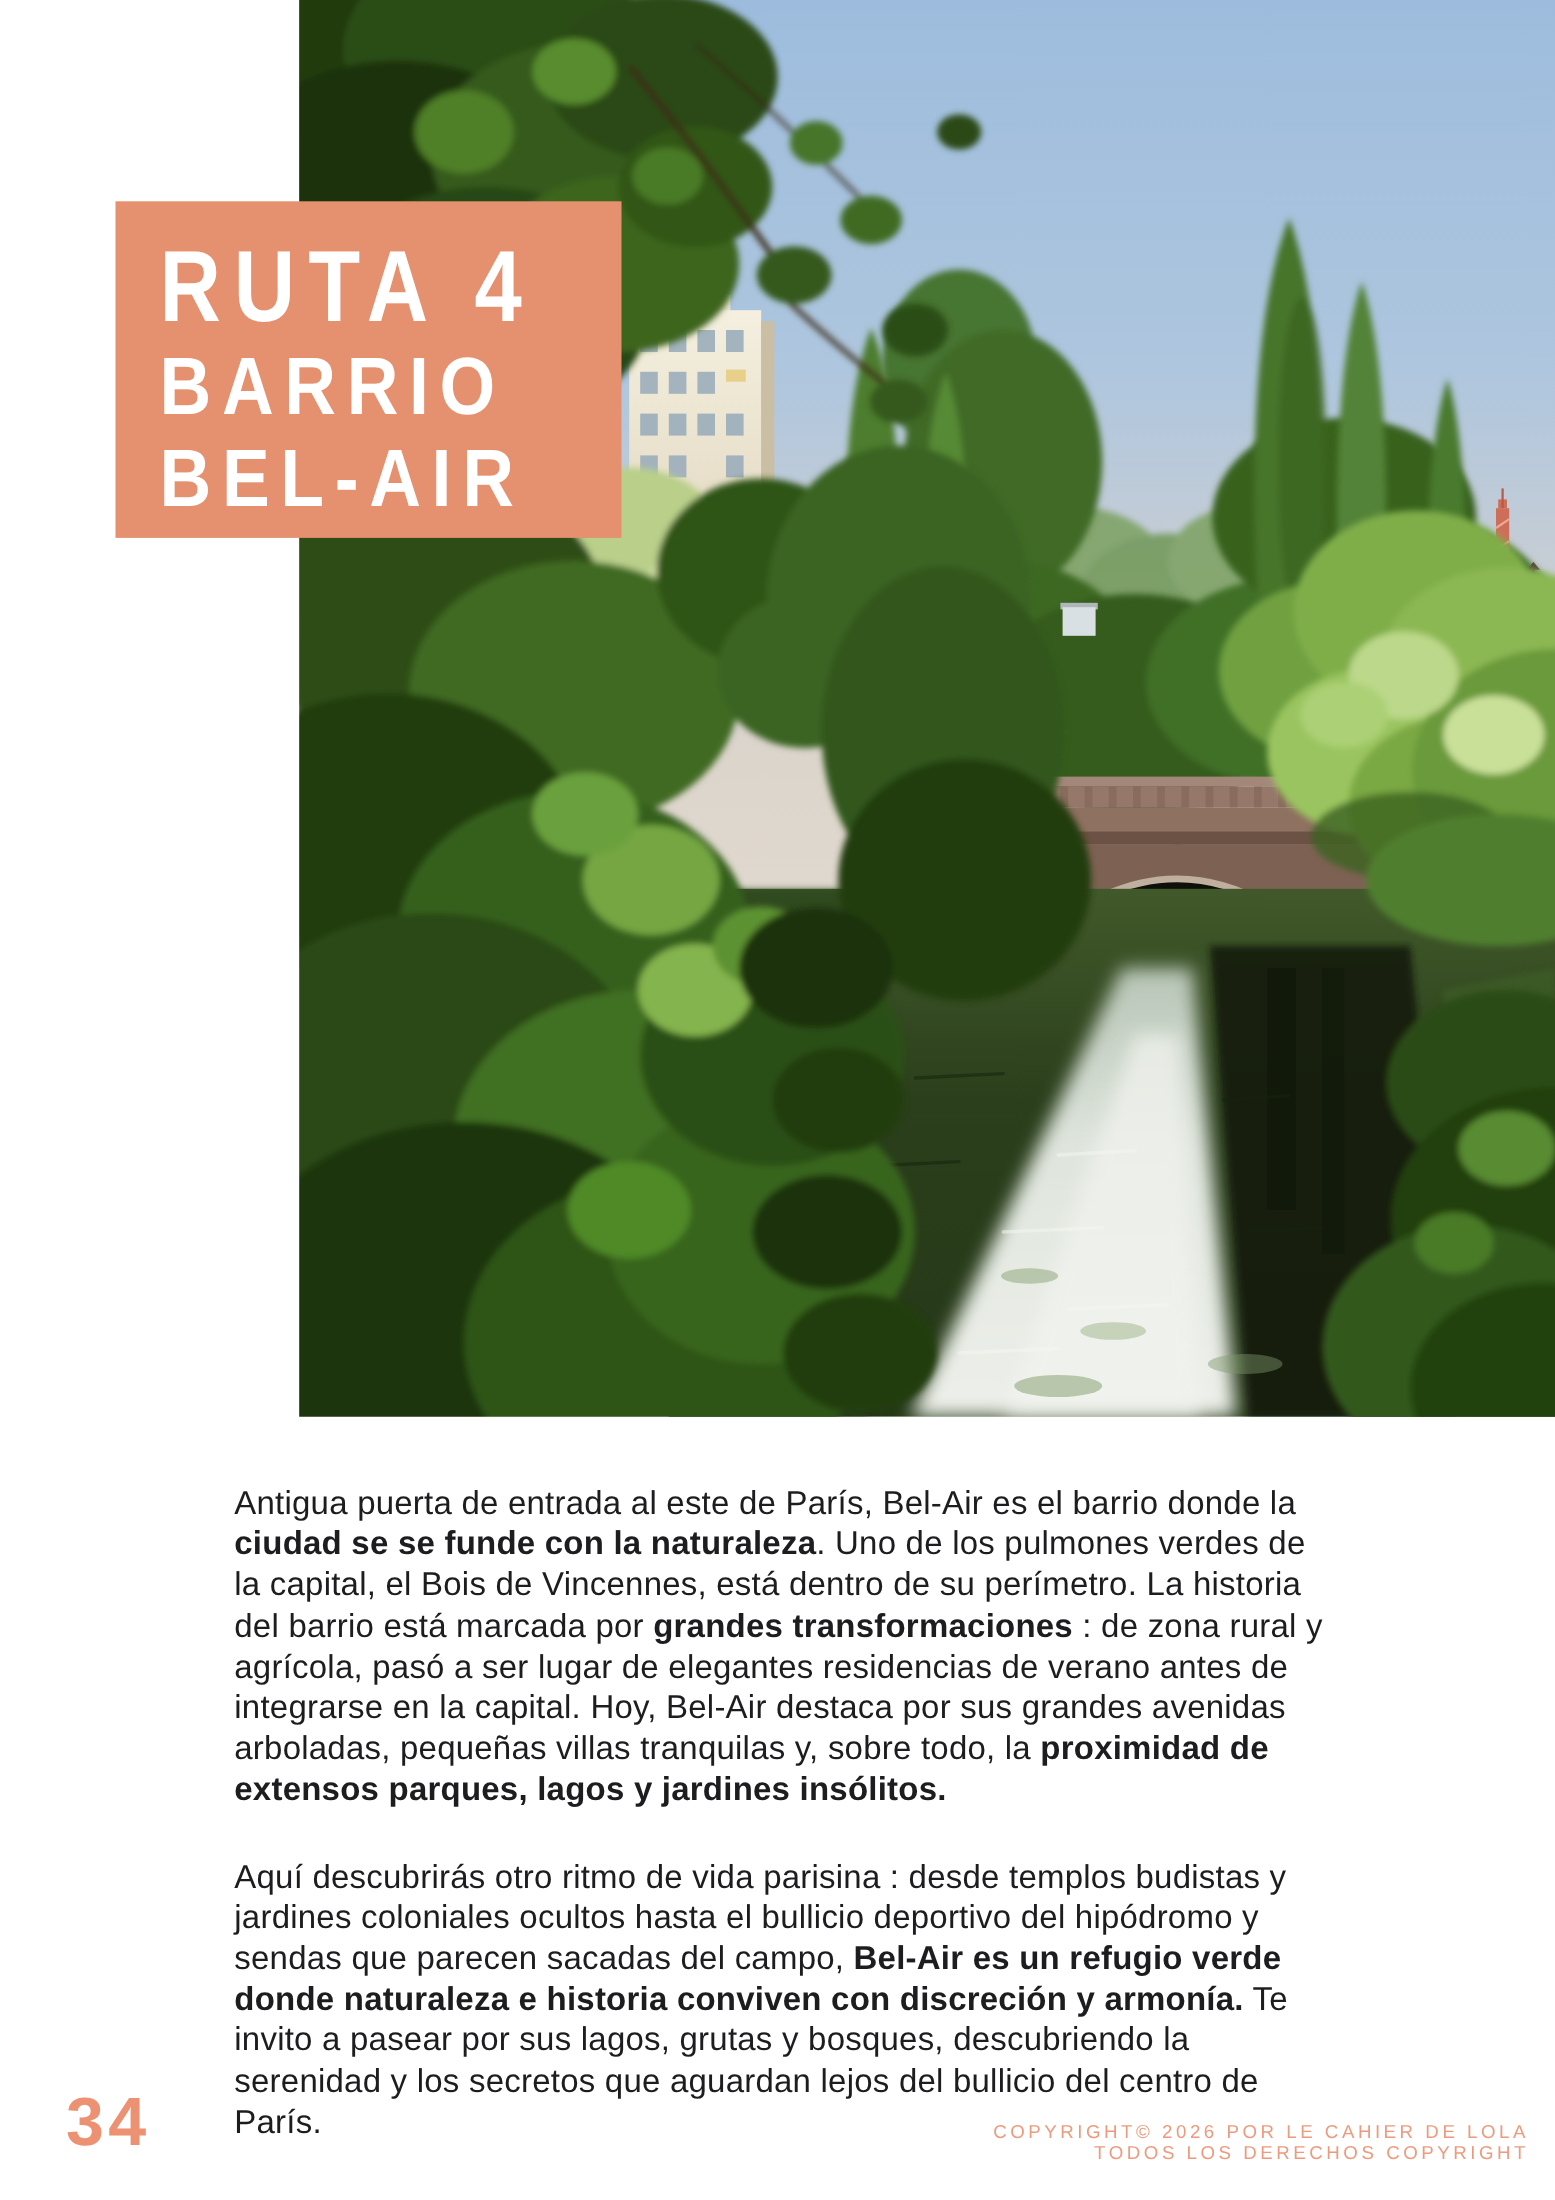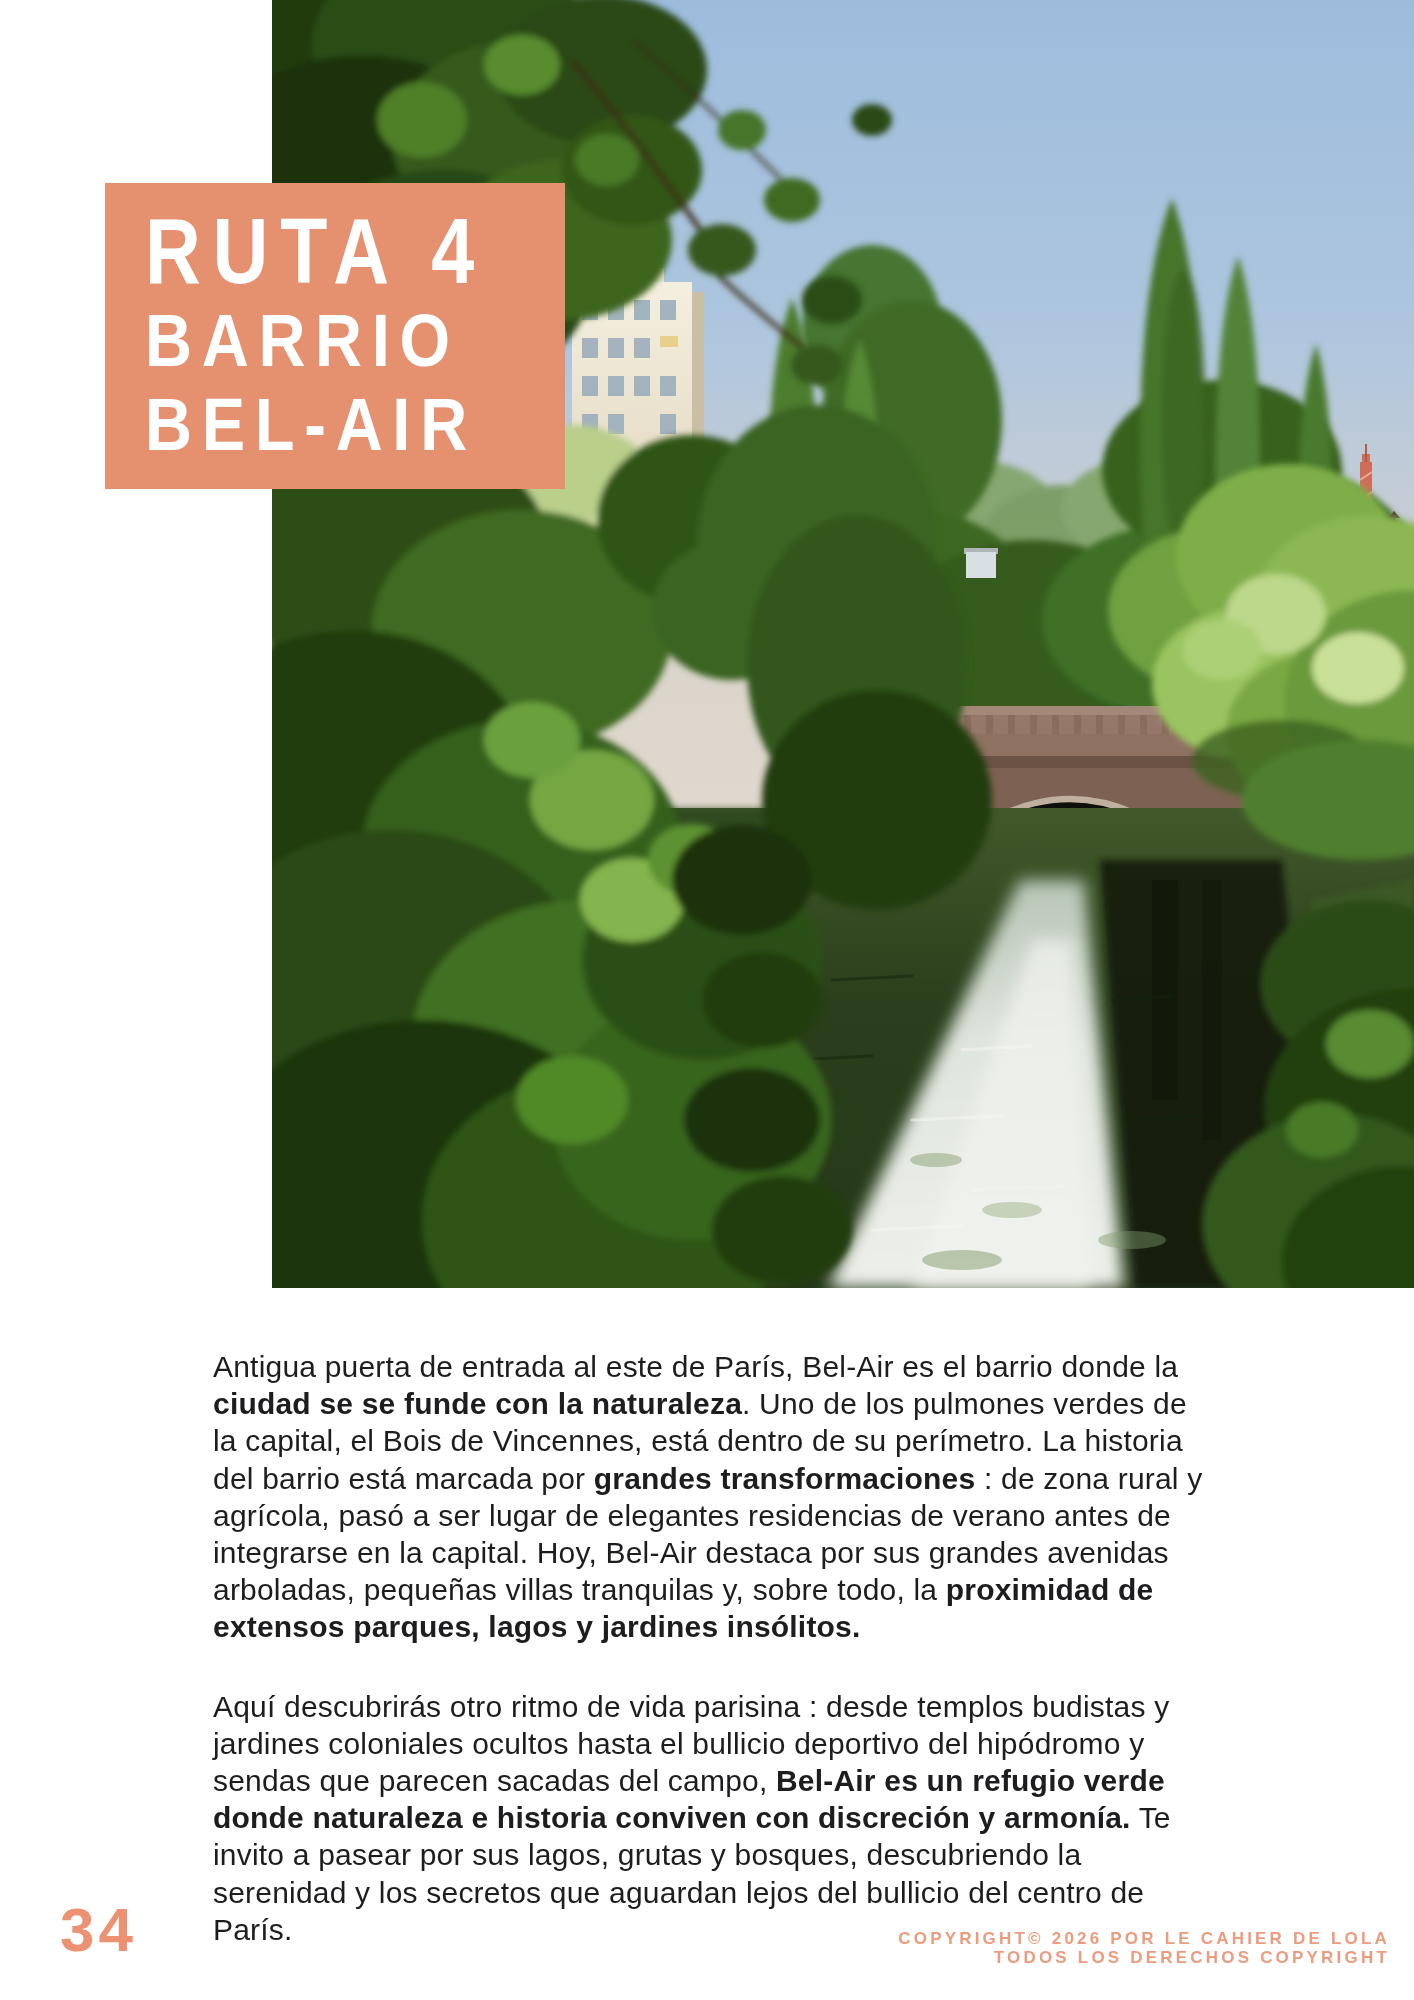--- a/index.html
+++ b/index.html
@@ -4,21 +4,21 @@
 <style>
   html,body{margin:0;padding:0;background:#ffffff;}
   .page{
     position:relative;width:1414px;height:2000px;background:#ffffff;overflow:hidden;
     font-family:"Liberation Sans",sans-serif;
   }
   .photo{position:absolute;left:272px;top:0;width:1142px;height:1288px;}
   .photo svg{display:block;width:1142px;height:1288px;}
   .title-block{
     position:absolute;left:105px;top:183px;width:460px;height:306px;
-    box-sizing:border-box;padding:20px 0 0 40px;z-index:5;
+    box-sizing:border-box;padding:30px 0 0 40px;z-index:5;
   }
   .title-line1{
     color:#fff;font-weight:700;font-size:92px;line-height:96px;letter-spacing:14px;
     transform:scale(0.84,1);transform-origin:left center;white-space:nowrap;
   }
   .title-line2{
     color:#fff;font-weight:700;font-size:74px;line-height:84px;letter-spacing:11px;
     transform:scale(0.88,1);transform-origin:left center;white-space:nowrap;
   }
   .body-text{
@@ -26,21 +26,21 @@
     font-size:30px;line-height:37.2px;letter-spacing:0.2px;margin-top:16px;
   }
   .body-text p{margin:0 0 42px 0;}
   .body-text strong{font-weight:700;}
   .page-number{
     position:absolute;left:60px;top:1894px;
     font-size:62px;font-weight:700;letter-spacing:4px;z-index:5;
   }
   .copyright{
     position:absolute;right:24px;top:1929px;text-align:right;z-index:5;
-    font-size:17px;line-height:19px;letter-spacing:3.2px;font-weight:700;margin-left:38px;
+    font-size:17px;line-height:19px;letter-spacing:3.2px;font-weight:400;margin-left:38px;
   }
 </style>
 </head>
 <body>
 
 <div class="page">
 
   <div class="photo">
     <svg viewBox="0 0 1142 1288" xmlns="http://www.w3.org/2000/svg">
       <defs>

